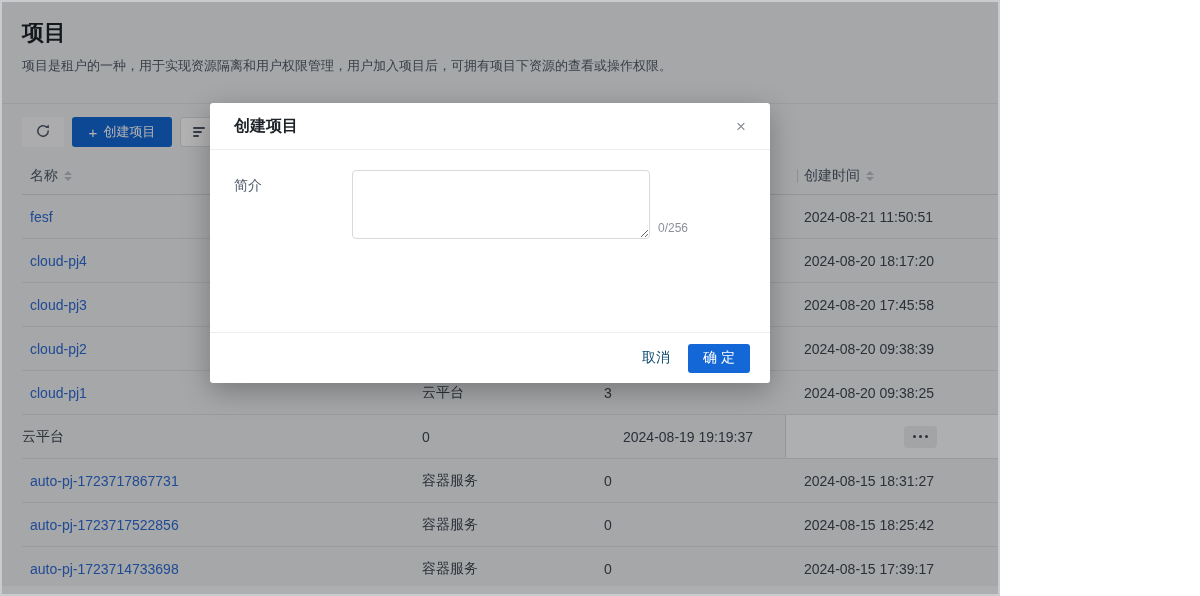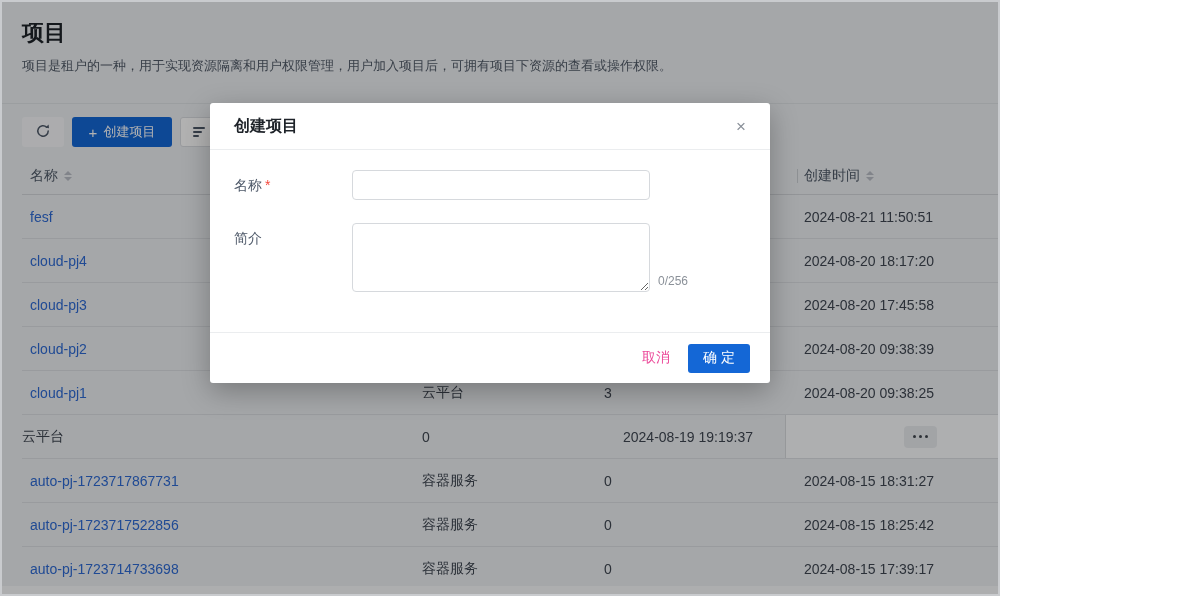--- a/index.html
+++ b/index.html
@@ -64,21 +64,21 @@
   .form-label { width:118px; flex:none; font-size:14px; color:#4e5969; padding-top:7px; }
   .required { color:#f5473b; margin-left:3px; }
   .name-input { width:298px; height:30px; border:1px solid #d6d9dd; border-radius:4px;
                 font-size:13px; padding:0 8px; outline:none; font-family:inherit; }
   .textarea-wrap { position:relative; width:298px; }
   .intro-textarea { width:298px; height:69px; border:1px solid #d6d9dd; border-radius:4px;
                     font-size:13px; padding:6px 8px; outline:none; resize:both; font-family:inherit; display:block; }
   .char-counter { position:absolute; left:calc(100% + 8px); bottom:4px; font-size:12px; color:#8b9199; white-space:nowrap; }
   .modal-footer { height:51px; flex:none; border-top:1px solid #ebedef; display:flex;
                   align-items:center; justify-content:flex-end; padding:0 20px; gap:18px; }
-  .btn-cancel { background:none; border:none; font-size:14px; color:#ec4899; cursor:pointer; font-family:inherit; }
+  .btn-cancel { background:none; border:none; font-size:14px; color:#0c4a6e; cursor:pointer; font-family:inherit; }
   .btn-ok { width:62px; height:29px; background:#1467d6; color:#fff; border:none; border-radius:3px;
             font-size:14px; letter-spacing:4px; padding-left:4px; cursor:pointer; font-family:inherit; }
 </style>
 </head>
 <body>
 
 <div class="screen">
 
   <div class="page-header">
     <div class="page-title">项目</div>
@@ -258,26 +258,20 @@
   <div class="overlay"></div>
 
   <div class="modal">
     <div class="modal-header">
       <span class="modal-title">创建项目</span>
       <span class="modal-close">×</span>
     </div>
     <div class="modal-body">
       <div class="form-row">
         <div class="form-label">
-          <span>名称</span><span class="required">*</span>
-        </div>
-        <input class="name-input" type="text" style="">
-      </div>
-      <div class="form-row">
-        <div class="form-label">
           <span>简介</span>
         </div>
         <div class="textarea-wrap">
           <textarea class="intro-textarea" style=""></textarea>
           <span class="char-counter">0/256</span>
         </div>
       </div>
     </div>
     <div class="modal-footer">
       <button class="btn-cancel">取消</button>

